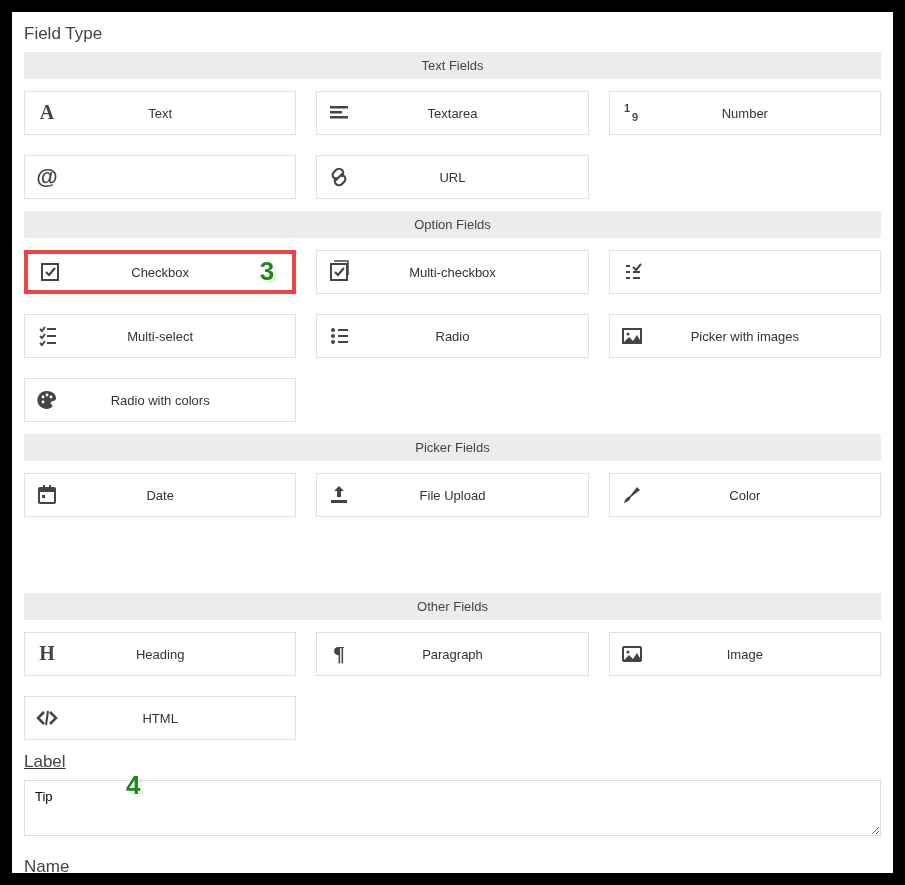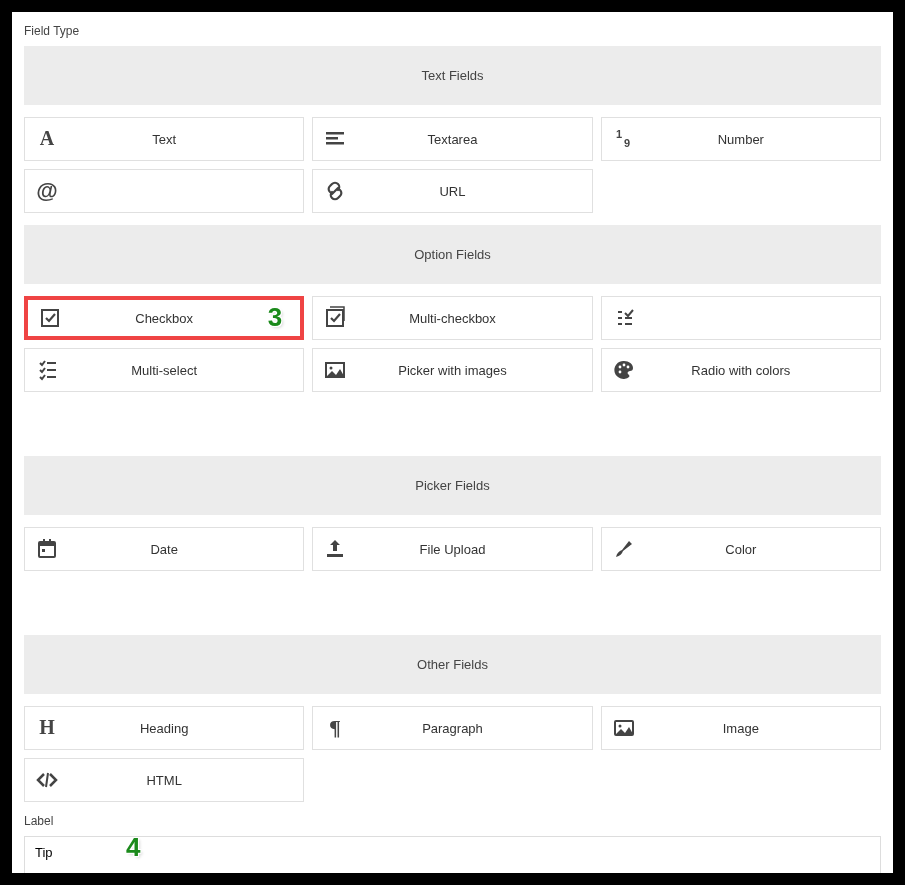--- a/index.html
+++ b/index.html
@@ -6,37 +6,37 @@
   body {
     font-family: "Segoe UI", Arial, sans-serif;
     font-size: 13px;
     color: #333;
     padding: 12px;
     border: 12px solid #000;
     width: 905px;
     height: 885px;
   }
   .section-title {
-    font-size: 12px;
+    font-size: 17px;
     font-weight: 400;
     margin-bottom: 8px;
     color: #444;
   }
   .group-header {
     background: #ececec;
     text-align: center;
-    padding: 22px 0;
+    padding: 6px 0;
     font-size: 13px;
     color: #444;
     margin-bottom: 12px;
   }
   .grid3 {
     display: grid;
     grid-template-columns: repeat(3, 1fr);
-    gap: 8px;
+    gap: 20px;
     margin-bottom: 12px;
   }
   .field-btn {
     display: flex;
     align-items: center;
     border: 1px solid #e0e0e0;
     background: #fff;
     height: 44px;
     cursor: pointer;
     position: relative;
@@ -64,21 +64,21 @@
   .blank-cell { visibility: hidden; }
   .callout {
     position: absolute;
     font-weight: 700;
     font-size: 26px;
     color: #1b8a1b;
     text-shadow: 1px 1px 0 #fff, -1px -1px 0 #fff, 1px -1px 0 #fff, -1px 1px 0 #fff,
                  2px 2px 3px rgba(0,0,0,0.15);
     pointer-events: none;
   }
-  .form-row { margin-bottom: 18px; position: relative; }
+  .form-row { margin-bottom: 18px; position: relative; text-decoration: underline; }
   textarea.label-input {
     width: 100%;
     border: 1px solid #ddd;
     padding: 8px 10px;
     font-family: inherit;
     font-size: 13px;
     height: 56px;
     resize: vertical;
   }
   input.name-input {
@@ -281,20 +281,28 @@
     <span class="icon">
         <svg width="24" height="24">
           <use href="#ic-multi-select"></use>
         </svg>
       </span>
     <span class="lbl">Multi-select</span>
   </div>
   <div class="field-btn">
     <span class="icon">
         <svg width="24" height="24">
+          <use href="#ic-radio-list"></use>
+        </svg>
+      </span>
+    <span class="lbl">Radio</span>
+  </div>
+  <div class="field-btn">
+    <span class="icon">
+        <svg width="24" height="24">
           <use href="#ic-image-radio"></use>
         </svg>
       </span>
     <span class="lbl">Picker with images</span>
   </div>
   <div class="field-btn">
     <span class="icon">
         <svg width="24" height="24">
           <use href="#ic-palette"></use>
         </svg>

